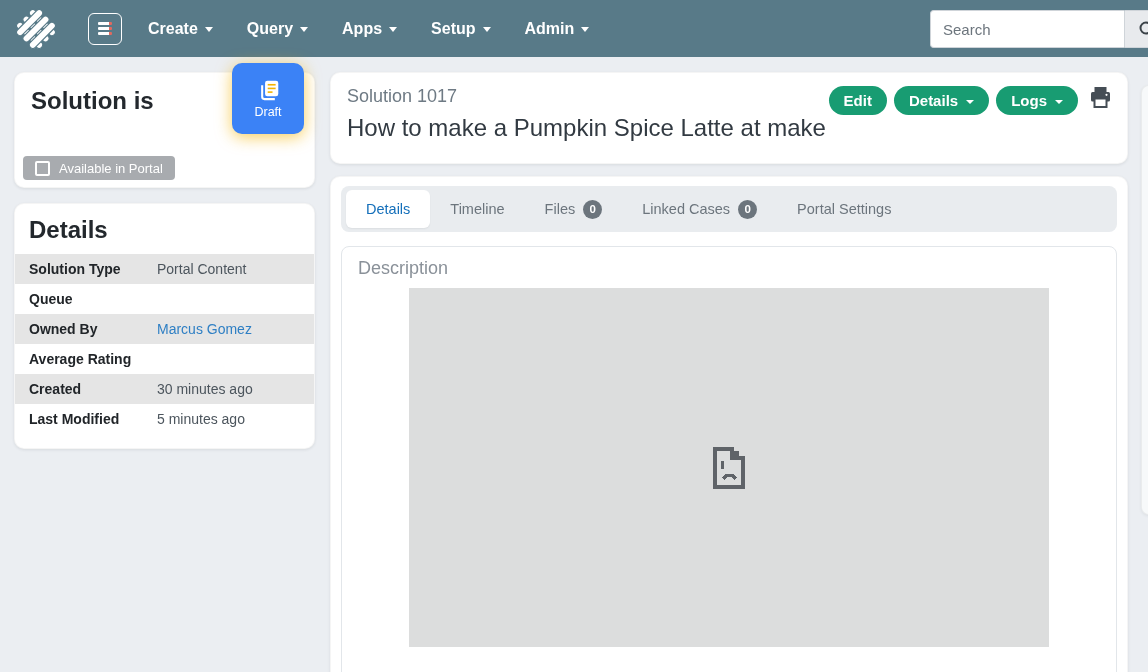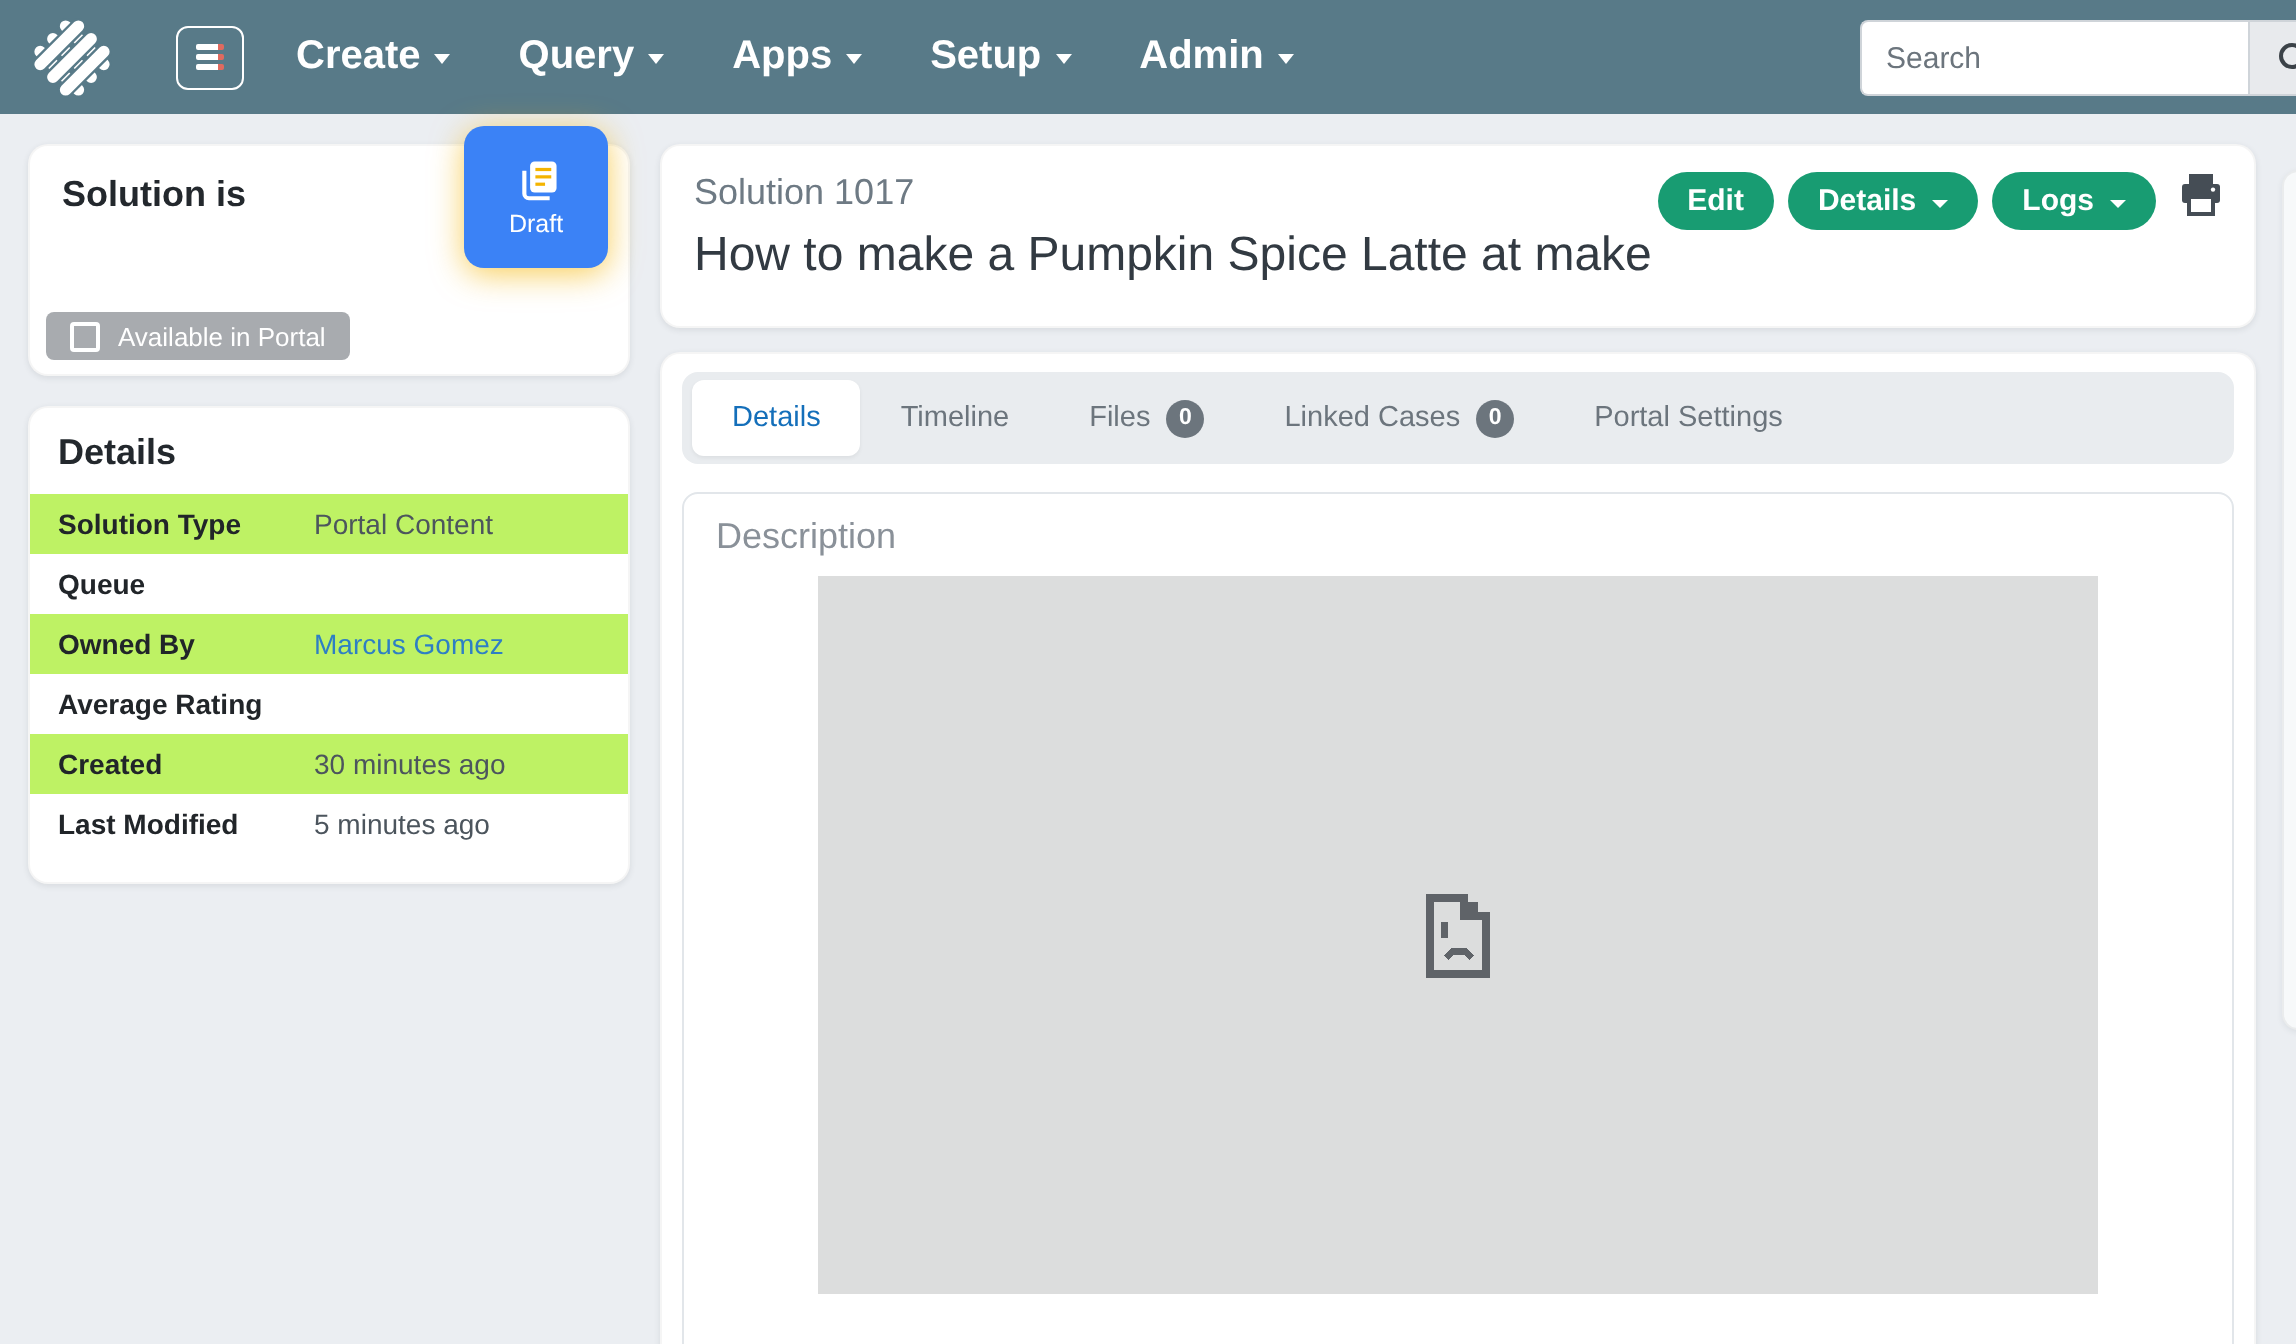--- a/index.html
+++ b/index.html
@@ -22,21 +22,21 @@
     border:1px solid #fff; border-radius:6px; cursor:pointer;
     display:flex; flex-direction:column; justify-content:center; align-items:center; gap:2.5px;
   }
   .hamburger .bar {
     width:14px; height:2.5px; border-radius:1px;
     background:linear-gradient(90deg,#fff 0 11px,#e06a5f 11px 14px);
   }
   .nav-menu { display:flex; align-items:center; margin-left:26px; gap:34px; list-style:none; }
   .nav-link {
     background:none; border:none; color:#fff; font-family:inherit;
-    font-size:20px; font-weight:600; cursor:pointer;
+    font-size:16px; font-weight:600; cursor:pointer;
     display:flex; align-items:center; gap:7px;
   }
   .caret {
     display:inline-block; width:0; height:0;
     border-left:4.5px solid transparent; border-right:4.5px solid transparent;
     border-top:5px solid currentColor; margin-top:2px;
   }
   .search-group { position:absolute; left:930px; top:10px; display:flex; height:38px; }
   .search-input {
     width:194px; height:38px; border:1px solid #cfd4d9; border-right:none;
@@ -53,21 +53,21 @@
   
   .card {
     background:#fff; border-radius:10px;
     box-shadow:0 1px 3px rgba(40,50,60,.10);
     border:1px solid rgba(0,0,0,.04);
   }
 
   
   .left-col { position:absolute; left:14px; top:72px; width:301px; }
   .status-card { position:relative; height:116px; padding:14px 16px; }
-  .status-card h2, .details-card h2 { font-size:18px; font-weight:600; color:#23282d; }
+  .status-card h2, .details-card h2 { font-size:24px; font-weight:600; color:#23282d; }
   .draft-badge {
     position:absolute; right:10px; top:-10px; width:72px; height:71px;
     background:#3b82f6; border-radius:10px; color:#fff;
     display:flex; flex-direction:column; align-items:center; justify-content:center; gap:3px;
     box-shadow:0 3px 16px rgba(244,180,0,.65); cursor:pointer;
   }
   .draft-badge .lbl { font-size:12.5px; }
   .portal-btn {
     position:absolute; left:8px; top:83px; height:16px;
     background:#a8abaf; border:none; border-radius:4px; color:#fff;
@@ -75,21 +75,21 @@
     display:flex; align-items:center; gap:9px;
   }
   .checkbox {
     width:15px; height:15px; border:2px solid #fff; border-radius:2px;
     background:transparent; display:inline-block;
   }
   .details-card { margin-top:15px; padding:12px 0 14px; }
   .details-card h2 { padding:0 14px 10px; }
   .details-table { width:100%; border-collapse:collapse; }
   .details-table tr { height:30px; }
-  .details-table tr.striped { background:#bef264; }
+  .details-table tr.striped { background:#e5e5e5; }
   .details-table th {
     text-align:left; font-size:14px; font-weight:700; color:#212529;
     padding-left:14px; width:142px;
   }
   .details-table td { font-size:14px; color:#4c555d; }
   .details-table td a { color:#2e7fc4; text-decoration:none; }
 
   
   .main-col { position:absolute; left:330px; top:72px; width:798px; }
   .record-header { position:relative; height:92px; padding:13px 16px; }

